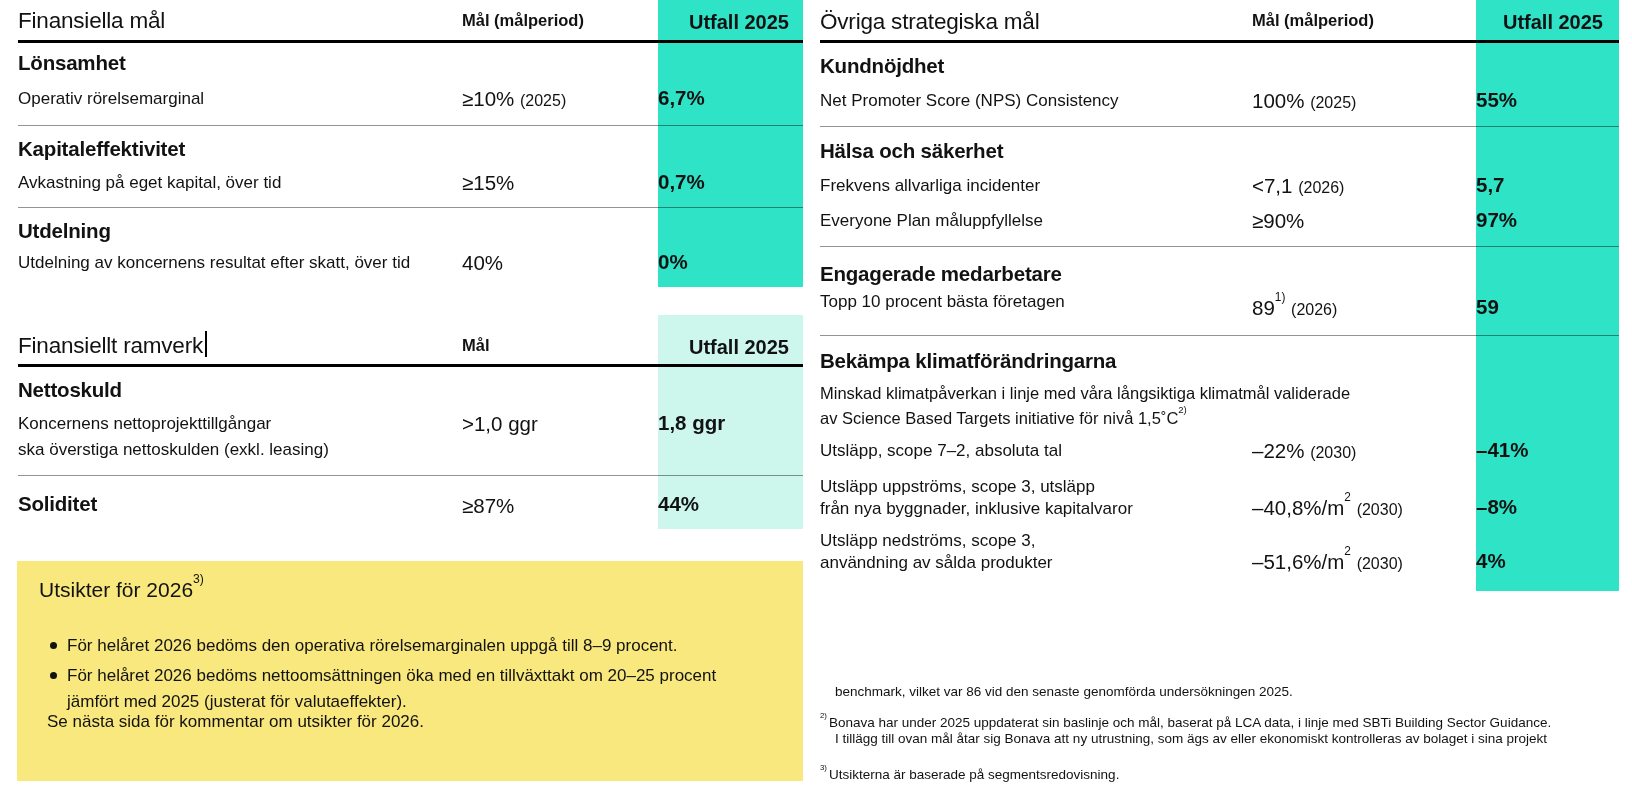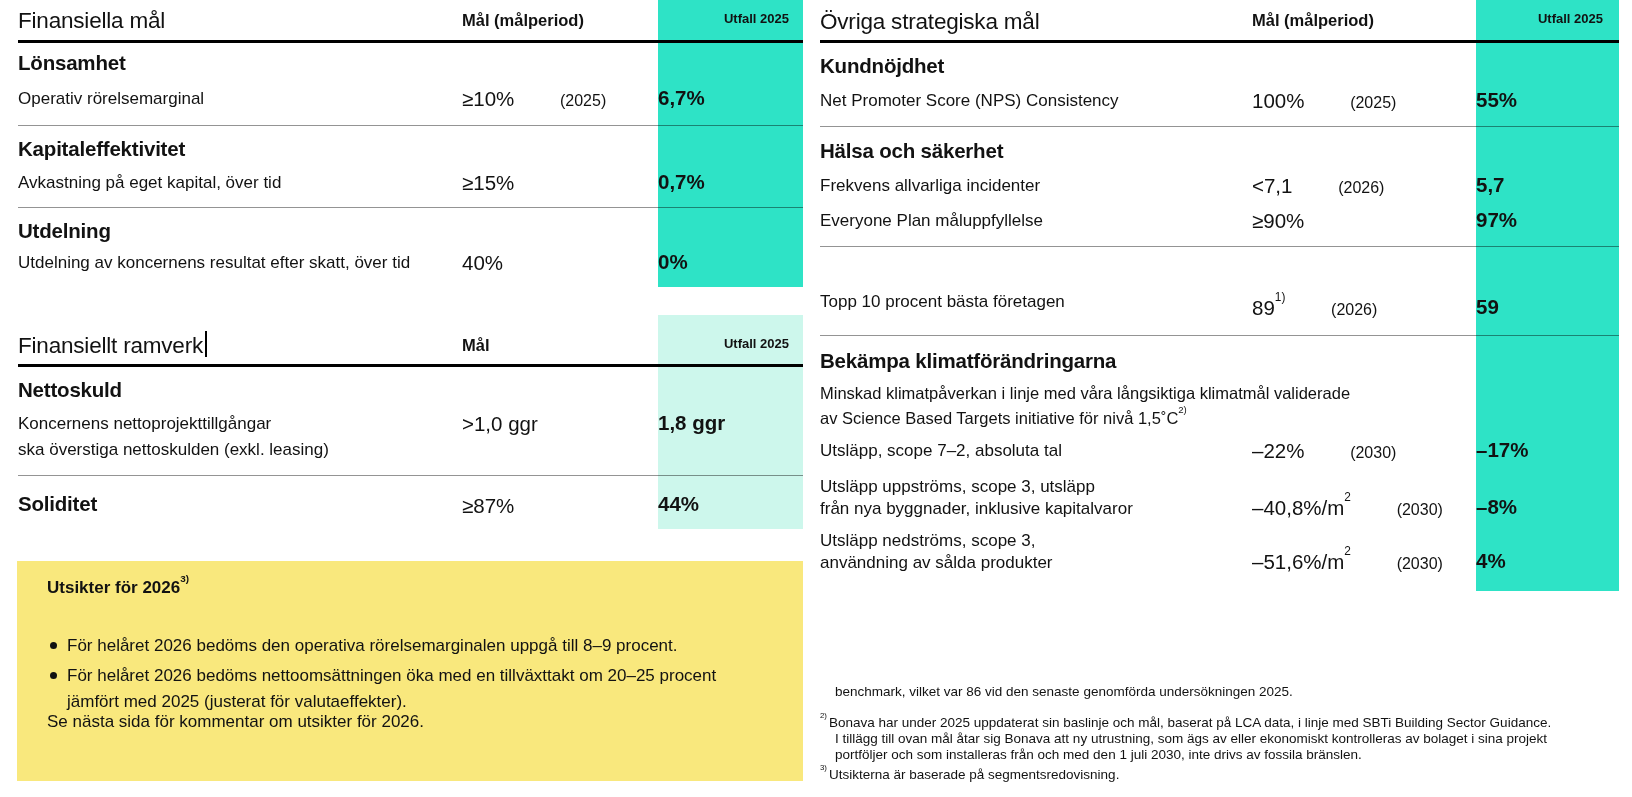--- a/index.html
+++ b/index.html
@@ -6,29 +6,29 @@
   .canvas{position:relative;width:1632px;height:797px;background:#ffffff;overflow:hidden;
           font-family:"Liberation Sans","DejaVu Sans",sans-serif;color:#121212;}
   .bg{position:absolute;}
   .txt{position:absolute;white-space:nowrap;}
   .title{font-size:22.5px;font-weight:500;letter-spacing:-0.2px;}
   .colhead{font-size:16.5px;font-weight:700;}
   .sub{font-size:20.5px;font-weight:700;letter-spacing:-0.2px;}
   .body{font-size:17px;}
   .body-sm{font-size:16.5px;}
   .goal{font-size:20.5px;}
-  .note{font-size:16px;margin-left:40px;}
+  .note{font-size:16px;}
   .valbox{position:absolute;font-size:20.5px;font-weight:700;}
-  .outbox{position:absolute;text-align:right;font-size:13px;font-weight:700;}
+  .outbox{position:absolute;text-align:right;font-size:20px;font-weight:700;}
   .rule{position:absolute;height:2.5px;background:#000;}
   .sep{position:absolute;height:1px;background:rgba(0,0,0,0.42);}
   sup.s{font-size:0.58em;position:relative;top:-0.48em;line-height:0;}
   .caret{display:inline-block;width:1.5px;height:26px;background:#000;vertical-align:-4px;margin-left:2px;}
   .ybox{position:absolute;left:17px;top:561px;width:786px;height:220px;}
-  .yhead{position:absolute;left:47px;top:578px;font-size:17px;font-weight:700;white-space:nowrap;}
+  .yhead{position:absolute;left:39px;top:578px;font-size:21px;font-weight:400;white-space:nowrap;}
   .ytext{position:absolute;font-size:17px;white-space:nowrap;}
   .dot{position:absolute;width:7px;height:7px;border-radius:50%;background:#121212;}
   .fn{position:absolute;left:820px;width:800px;font-size:13.5px;line-height:16px;}
   .fn .cont{padding-left:15px;}
   .fn sup.s{margin-right:2px;}
 </style>
 </head>
 <body>
 
 <div class="canvas">
@@ -102,49 +102,49 @@
   <div class="txt sub" style="left:820px;top:139px;">Hälsa och säkerhet</div>
   <div class="txt body" style="left:820px;top:176px;">Frekvens allvarliga incidenter</div>
   <div class="txt goal" style="left:1252px;top:174px;"><span>&lt;7,1</span> <span class="note">(2026)</span></div>
   <div class="valbox" style="left:1476px;top:173px;width:127px;">5,7</div>
   <div class="txt body" style="left:820px;top:211px;">Everyone Plan måluppfyllelse</div>
   <div class="txt goal" style="left:1252px;top:209px;">≥90%</div>
   <div class="valbox" style="left:1476px;top:208px;width:127px;">97%</div>
 
   <div class="sep" style="left:820px;top:246px;width:799px;"></div>
 
+  <div class="txt sub" style="left:820px;top:262px;">Engagerade medarbetare</div>
   <div class="txt body" style="left:820px;top:292px;">Topp 10 procent bästa företagen</div>
   <div class="txt goal" style="left:1252px;top:296px;"><span>89</span><sup class="s">1)</sup> <span class="note">(2026)</span></div>
   <div class="valbox" style="left:1476px;top:295px;width:127px;">59</div>
 
   <div class="sep" style="left:820px;top:335px;width:799px;"></div>
 
   <div class="txt sub" style="left:820px;top:349px;">Bekämpa klimatförändringarna</div>
   <div class="txt body-sm" style="left:820px;top:384px;">Minskad klimatpåverkan i linje med våra långsiktiga klimatmål validerade</div>
   <div class="txt body-sm" style="left:820px;top:409px;"><span>av Science Based Targets initiative för nivå 1,5˚C</span><sup class="s">2)</sup></div>
 
   <div class="txt body" style="left:820px;top:441px;">Utsläpp, scope 7–2, absoluta tal</div>
   <div class="txt goal" style="left:1252px;top:439px;"><span>–22%</span> <span class="note">(2030)</span></div>
-  <div class="valbox" style="left:1476px;top:438px;width:127px;">–17%</div>
+  <div class="valbox" style="left:1476px;top:438px;width:127px;">–41%</div>
 
   <div class="txt body" style="left:820px;top:477px;">Utsläpp uppströms, scope 3, utsläpp</div>
   <div class="txt body" style="left:820px;top:499px;">från nya byggnader, inklusive kapitalvaror</div>
   <div class="txt goal" style="left:1252px;top:496px;"><span>–40,8%/m</span><sup class="s">2</sup> <span class="note">(2030)</span></div>
   <div class="valbox" style="left:1476px;top:495px;width:127px;">–8%</div>
 
   <div class="txt body" style="left:820px;top:531px;">Utsläpp nedströms, scope 3,</div>
   <div class="txt body" style="left:820px;top:553px;">användning av sålda produkter</div>
   <div class="txt goal" style="left:1252px;top:550px;"><span>–51,6%/m</span><sup class="s">2</sup> <span class="note">(2030)</span></div>
   <div class="valbox" style="left:1476px;top:549px;width:127px;">4%</div>
 
   <div class="fn" style="top:684px;">
     <div class="cont">benchmark, vilket var 86 vid den senaste genomförda undersökningen 2025.</div>
   </div>
   <div class="fn" style="top:715px;">
     <div><sup class="s">2)</sup><span>Bonava har under 2025 uppdaterat sin baslinje och mål, baserat på LCA data, i linje med SBTi Building Sector Guidance.</span></div>
     <div class="cont">I tillägg till ovan mål åtar sig Bonava att ny utrustning, som ägs av eller ekonomiskt kontrolleras av bolaget i sina projekt</div>
-    <div class="cont">portföljer och som installeras från och med den 1 juli 2030, inte drivs av fossila bränslen.</div>
   </div>
   <div class="fn" style="top:767px;">
     <div><sup class="s">3)</sup><span>Utsikterna är baserade på segmentsredovisning.</span></div>
   </div>
 
 </div>
 
 </body></html>

